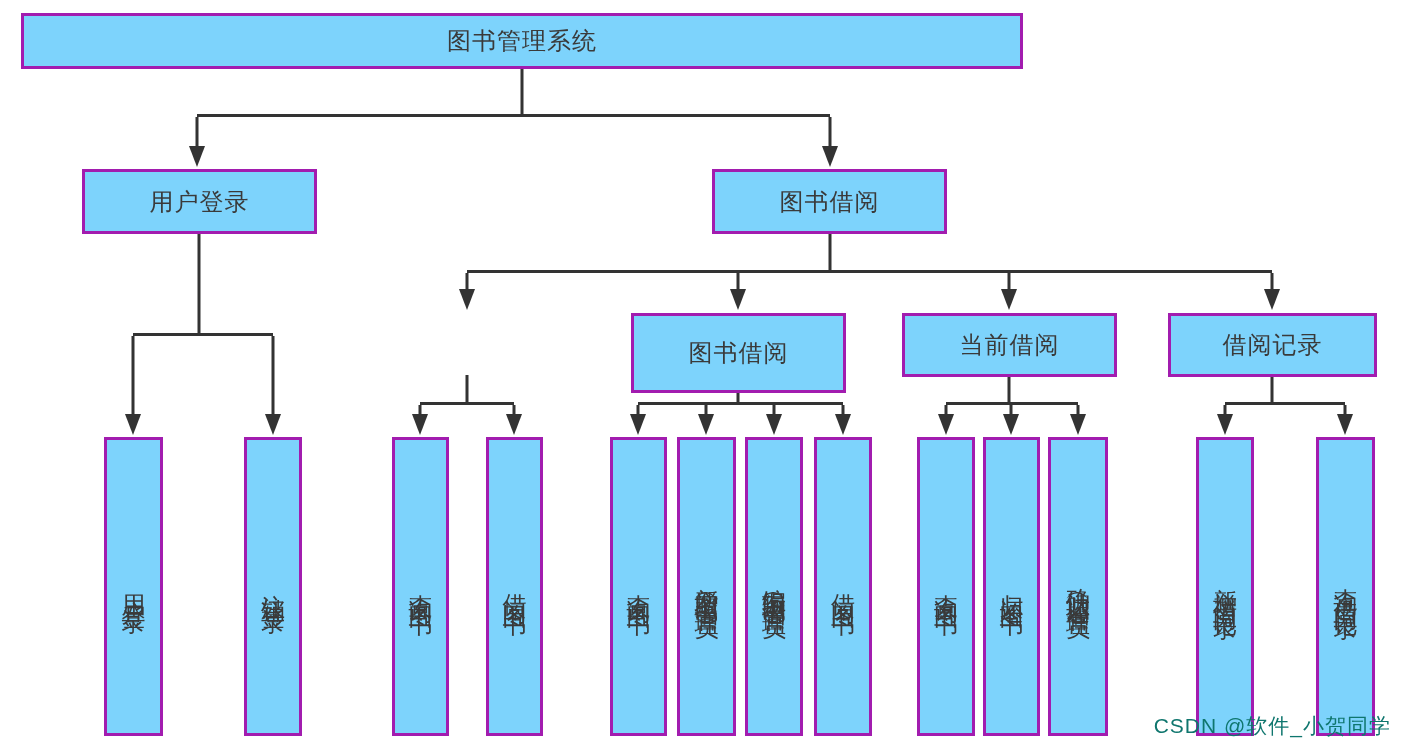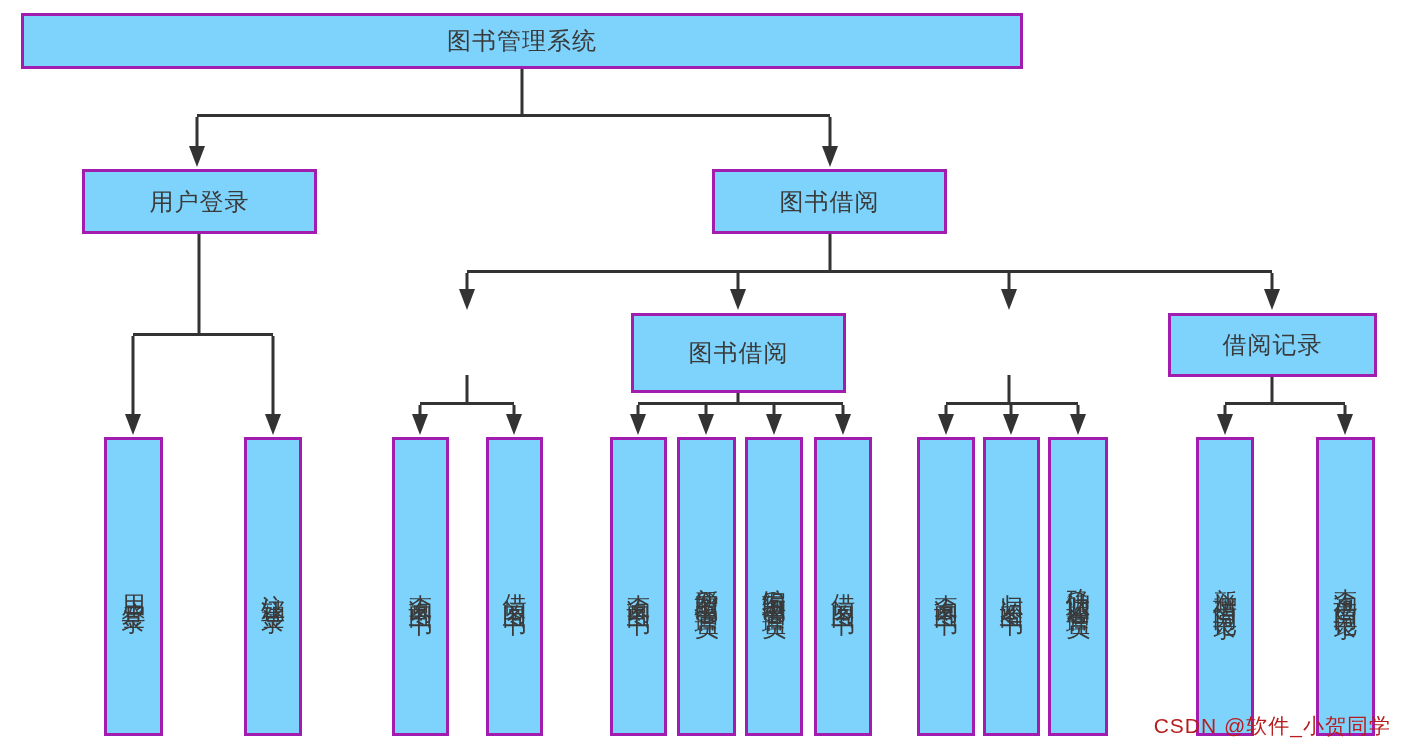--- a/index.html
+++ b/index.html
@@ -48,21 +48,21 @@
   }
   .vbox.tight {
     letter-spacing: 4px;
   }
   #watermark {
     position: absolute;
     right: 14px;
     top: 712px;
     z-index: 2;
     font-size: 21px;
-    color: #b91c1c;
+    color: #0f766e;
     letter-spacing: 1px;
     white-space: nowrap;
   }
 </style>
 </head>
 <body>
 
 <div id="canvas">
 
   <svg id="connectors" width="1405" height="747" viewBox="0 0 1405 747">
@@ -104,20 +104,21 @@
       <polygon points="1337,414 1353,414 1345,435"></polygon>
     </g>
   </svg>
 
   <div class="node hbox" style="left:21px; top:13px; width:1002px; height:56px;">图书管理系统</div>
 
   <div class="node hbox" style="left:82px; top:169px; width:235px; height:65px;">用户登录</div>
   <div class="node hbox" style="left:712px; top:169px; width:235px; height:65px;">图书借阅</div>
 
   <div class="node hbox" style="left:631px; top:313px; width:215px; height:80px;">图书借阅</div>
+  <div class="node hbox" style="left:902px; top:313px; width:215px; height:64px;">当前借阅</div>
   <div class="node hbox" style="left:1168px; top:313px; width:209px; height:64px;">借阅记录</div>
 
   <div class="node vbox" style="left:104px; width:59px;">用户登录</div>
   <div class="node vbox" style="left:244px; width:58px;">注销登录</div>
 
   <div class="node vbox" style="left:392px; width:57px;">查询图书</div>
   <div class="node vbox" style="left:486px; width:57px;">借阅图书</div>
 
   <div class="node vbox" style="left:610px; width:57px;">查询图书</div>
   <div class="node vbox tight" style="left:677px; width:59px;">新增图书（管理员）</div>

